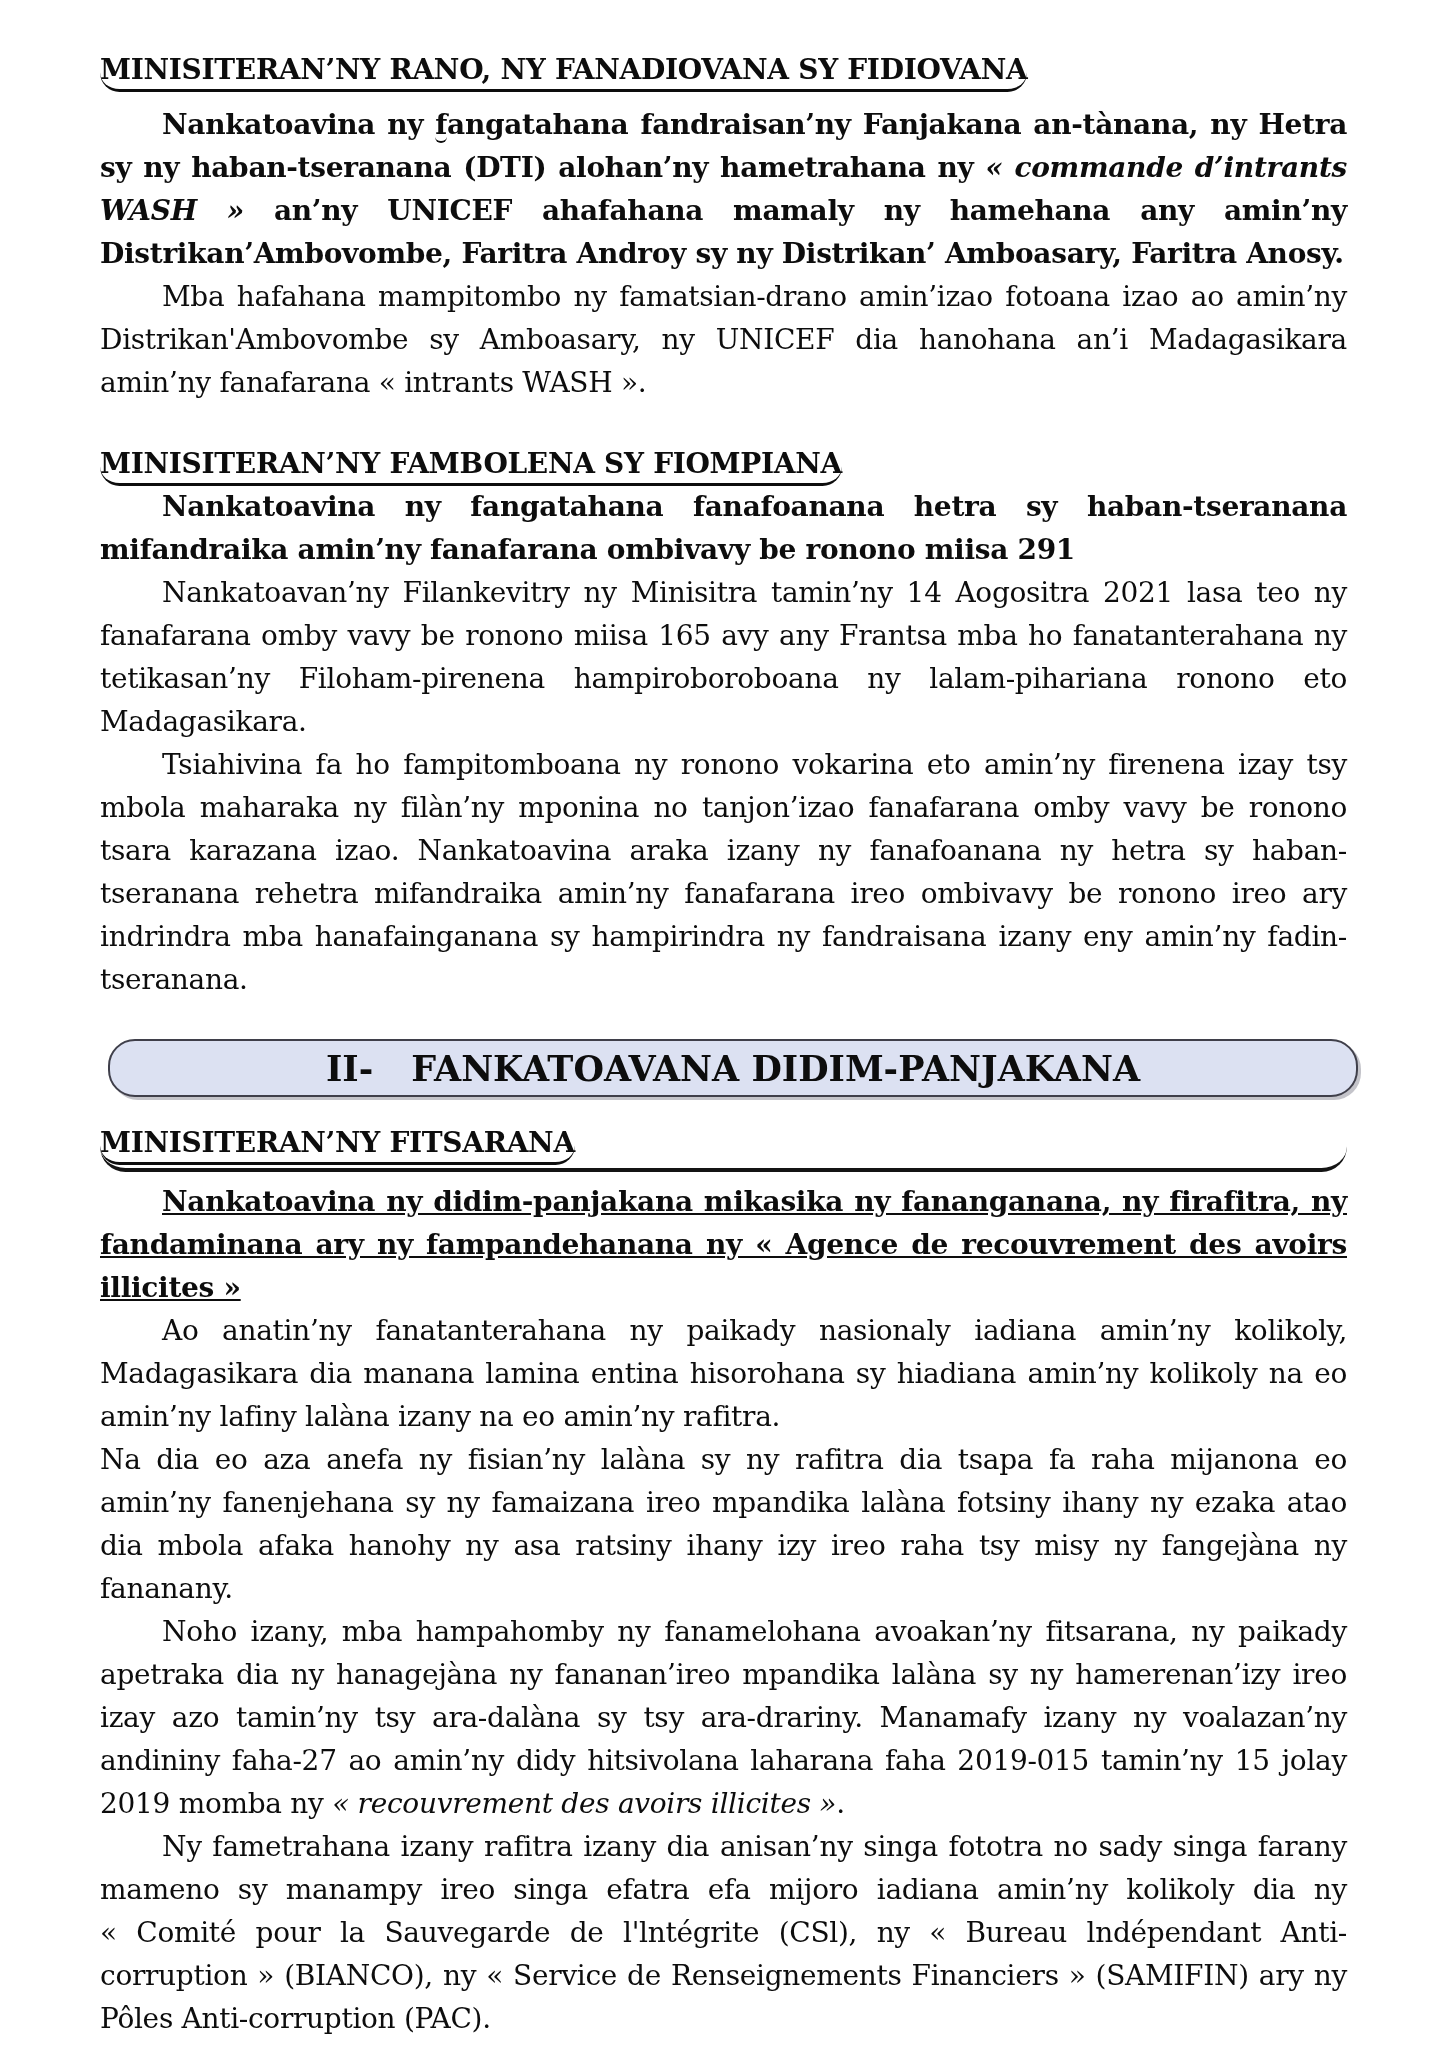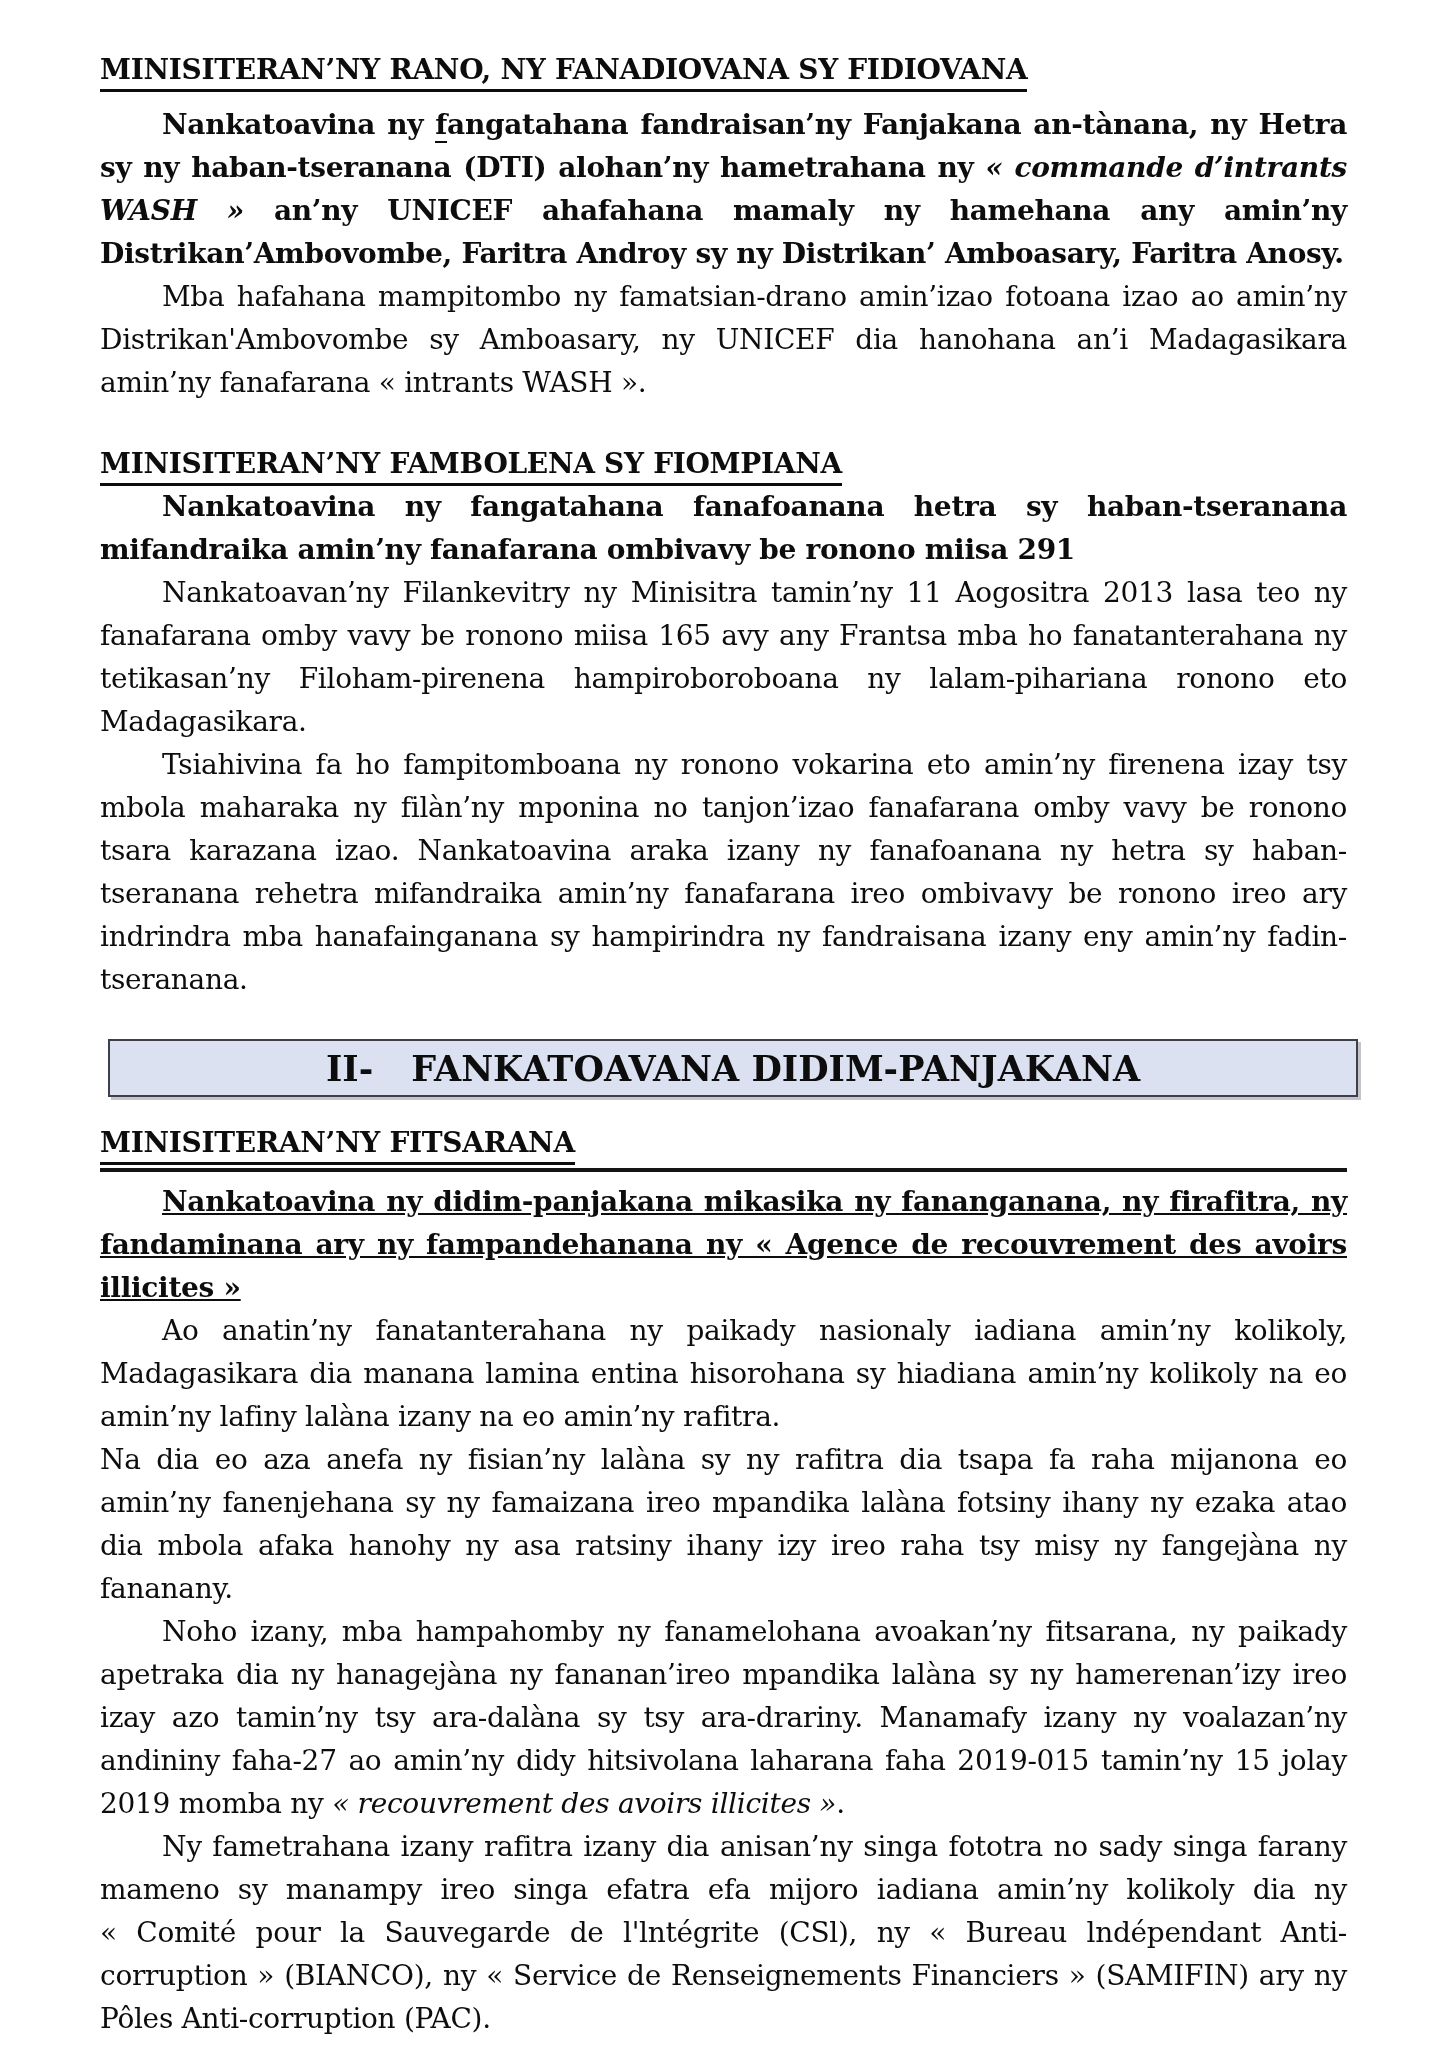--- a/index.html
+++ b/index.html
@@ -1,15 +1,15 @@
 <!DOCTYPE html>
 <html><head>
 <meta charset="utf-8">
 <style>
-  * { margin:0; padding:0; box-sizing:border-box; }
+  * { margin:0; padding:0; box-sizing:border-box;border-radius:27px; }
   html,body { background:#ffffff; }
   body { width:1447px; height:2048px; overflow:hidden; }
   .page {
     width:1447px; height:2048px;
     background:#ffffff;
     padding:48px 100px 0 100px;
     font-family:"DejaVu Serif","Liberation Serif",serif;
     font-size:28px; line-height:43px;
     letter-spacing:-0.3px;
     color:#0d0d0d;
@@ -66,21 +66,21 @@
   <div class="heading h1"><span class="hu">MINISITERAN’NY RANO, NY FANADIOVANA SY FIDIOVANA</span></div>
 
   <div class="para bold"><span>Nankatoavina ny </span><span class="seg-u">f</span><span>angatahana fandraisan’ny Fanjakana an-tànana, ny Hetra sy ny haban-tseranana (DTI) alohan’ny hametrahana ny </span><span class="seg-i">«&nbsp;commande d’intrants WASH&nbsp;»</span><span> an’ny UNICEF ahafahana mamaly ny hamehana any amin’ny Distrikan’Ambovombe, Faritra Androy sy ny Distrikan’ Amboasary, Faritra Anosy.</span></div>
 
   <div class="para"><span>Mba hafahana mampitombo ny famatsian-drano amin’izao fotoana izao ao amin’ny Distrikan'Ambovombe sy Amboasary, ny UNICEF dia hanohana an’i Madagasikara amin’ny fanafarana «&nbsp;intrants WASH&nbsp;».</span></div>
 
   <div class="heading h2"><span class="hu">MINISITERAN’NY FAMBOLENA SY FIOMPIANA</span></div>
 
   <div class="para bold"><span>Nankatoavina ny fangatahana fanafoanana hetra sy haban-tseranana mifandraika amin’ny fanafarana ombivavy be ronono miisa 291</span></div>
 
-  <div class="para"><span>Nankatoavan’ny Filankevitry ny Minisitra tamin’ny 11 Aogositra 2013 lasa teo ny fanafarana omby vavy be ronono miisa 165 avy any Frantsa mba ho fanatanterahana ny tetikasan’ny Filoham-pirenena hampiroboroboana ny lalam-pihariana ronono eto Madagasikara.</span></div>
+  <div class="para"><span>Nankatoavan’ny Filankevitry ny Minisitra tamin’ny 14 Aogositra 2021 lasa teo ny fanafarana omby vavy be ronono miisa 165 avy any Frantsa mba ho fanatanterahana ny tetikasan’ny Filoham-pirenena hampiroboroboana ny lalam-pihariana ronono eto Madagasikara.</span></div>
 
   <div class="para"><span>Tsiahivina fa ho fampitomboana ny ronono vokarina eto amin’ny firenena izay tsy mbola maharaka ny filàn’ny mponina no tanjon’izao fanafarana omby vavy be ronono tsara karazana izao. Nankatoavina araka izany ny fanafoanana ny hetra sy haban-tseranana rehetra mifandraika amin’ny fanafarana ireo ombivavy be ronono ireo ary indrindra mba hanafainganana sy hampirindra ny fandraisana izany eny amin’ny fadin-tseranana.</span></div>
 
   <div class="decree-box">
     <span class="numeral">II-</span>
     <span class="box-title">FANKATOAVANA DIDIM-PANJAKANA</span>
   </div>
 
   <div class="heading h3-wrap"><span class="hu">MINISITERAN’NY FITSARANA</span></div>
 

